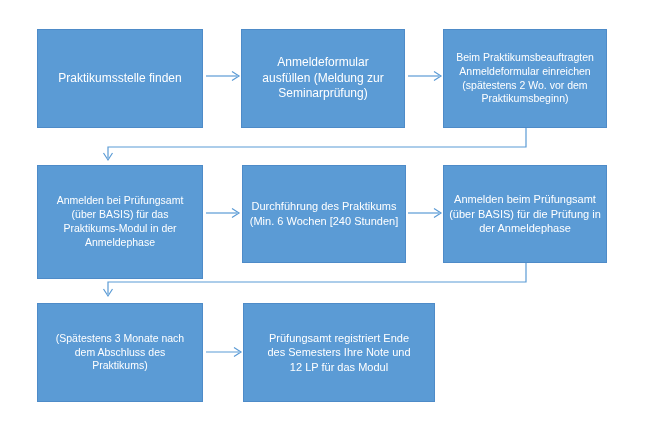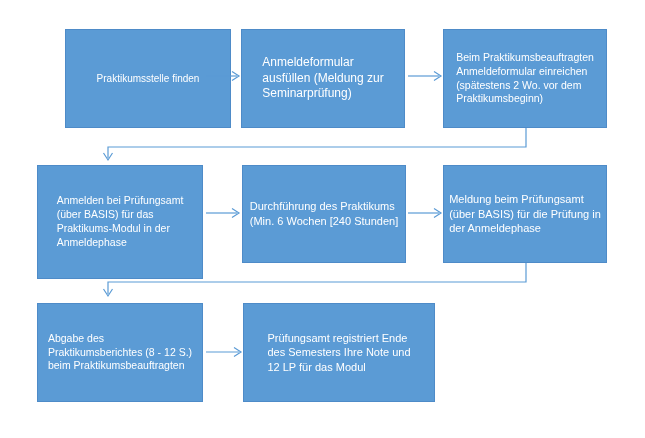--- a/index.html
+++ b/index.html
@@ -14,25 +14,26 @@
   .box {
     position: absolute;
     background: var(--box-fill, #5B9BD5);
     border: 1px solid var(--box-border, #4E8BC8);
     box-sizing: border-box;
     color: var(--box-text, #ffffff);
     display: flex;
     flex-direction: column;
     align-items: center;
     justify-content: center;
+    text-align: center;
     white-space: pre-line;
     line-height: 1.32;
     padding: 2px 4px;
   }
-  .r1c1 { left: 37px;  top: 29px;  width: 166px; height: 99px; font-size: 10px; margin-left: 28px; }
+  .r1c1 { left: 37px;  top: 29px;  width: 166px; height: 99px; font-size: 12px; }
   .r1c2 { left: 241px; top: 29px;  width: 164px; height: 99px; font-size: 12px; }
   .r1c3 { left: 443px; top: 29px;  width: 164px; height: 99px; font-size: 10.5px; }
   .r2c1 { left: 37px;  top: 165px; width: 166px; height: 114px; font-size: 10.5px; }
   .r2c2 { left: 242px; top: 165px; width: 164px; height: 98px; font-size: 11px; }
   .r2c3 { left: 443px; top: 165px; width: 164px; height: 98px; font-size: 11px; }
   .r3c1 { left: 37px;  top: 303px; width: 166px; height: 99px; font-size: 10.5px; }
   .r3c2 { left: 243px; top: 303px; width: 192px; height: 99px; font-size: 11px; }
   .para + .para { margin-top: 5px; }
   svg.connectors {
     position: absolute;
@@ -58,28 +59,28 @@
 Praktikumsbeginn)</div>
 
   <div class="box r2c1">Anmelden bei Prüfungsamt
 (über BASIS) für das
 Praktikums-Modul in der
 Anmeldephase</div>
 
   <div class="box r2c2">Durchführung des Praktikums
 (Min. 6 Wochen [240 Stunden]</div>
 
-  <div class="box r2c3">Meldung beim Prüfungsamt
+  <div class="box r2c3">Anmelden beim Prüfungsamt
 (über BASIS) für die Prüfung in
 der Anmeldephase</div>
 
   <div class="box r3c1">
-    <div class="para">Abgabe des
-Praktikumsberichtes (8 - 12 S.)
-beim Praktikumsbeauftragten</div>
+    <div class="para">(Spätestens 3 Monate nach
+dem Abschluss des
+Praktikums)</div>
   </div>
 
   <div class="box r3c2">Prüfungsamt registriert Ende
 des Semesters Ihre Note und
 12 LP für das Modul</div>
 
   <svg class="connectors" viewBox="0 0 645 438" xmlns="http://www.w3.org/2000/svg">
     <g fill="none" stroke-width="1.2" stroke="#5B9BD5">
 
       <g>

